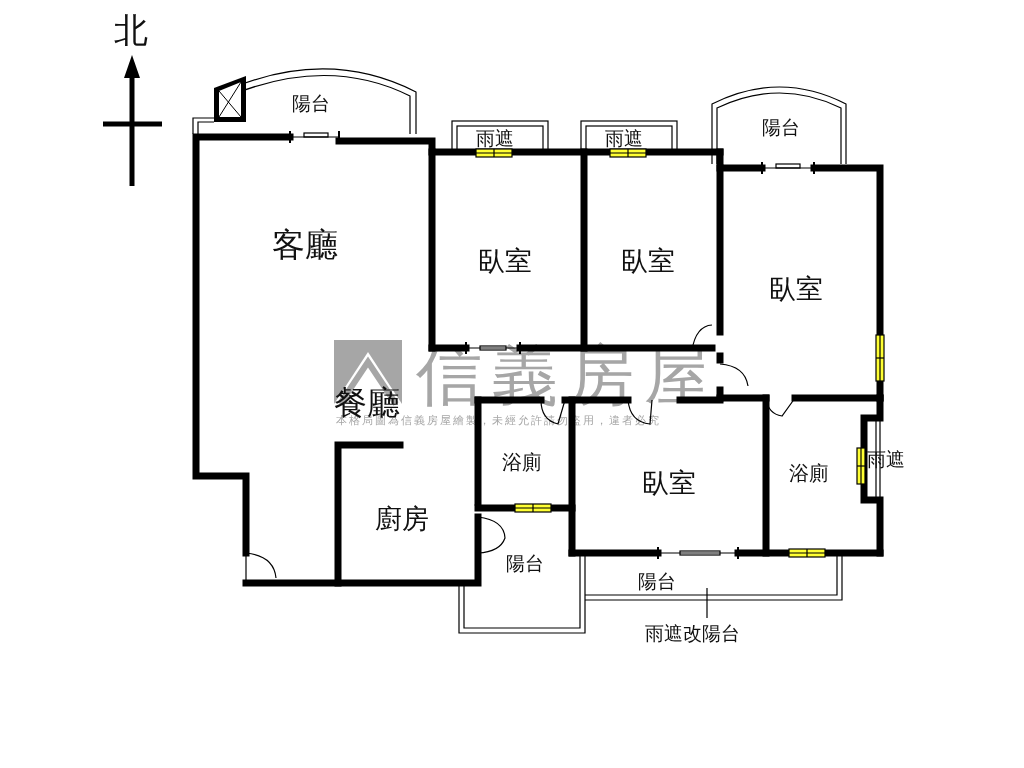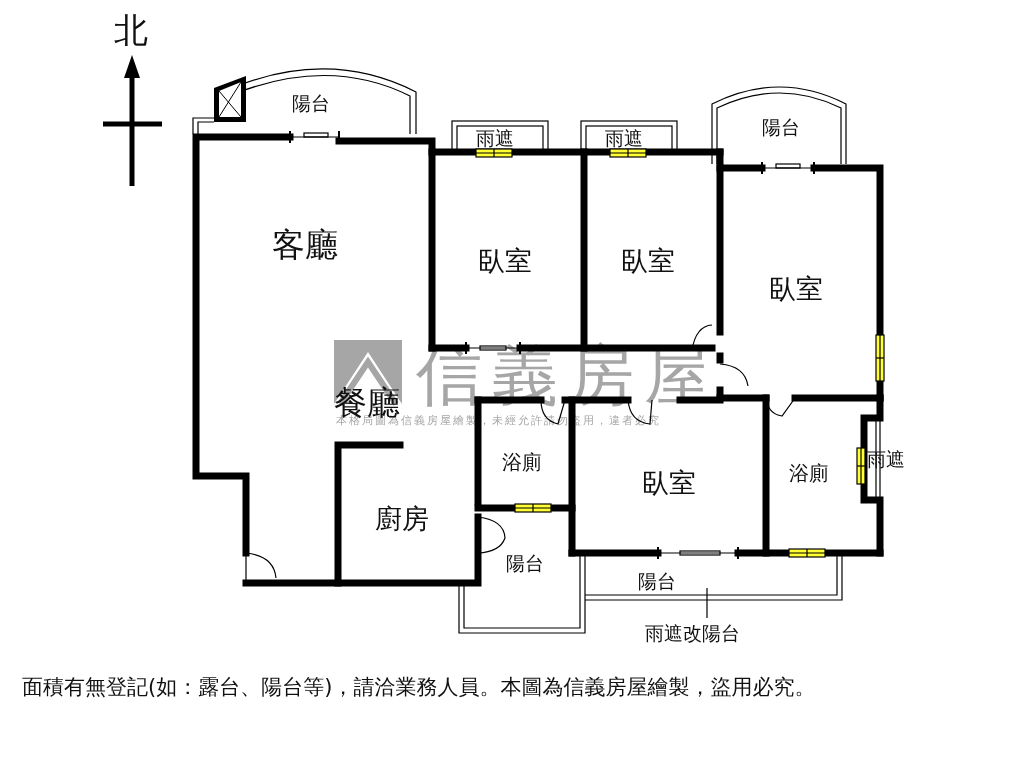--- a/index.html
+++ b/index.html
@@ -166,14 +166,13 @@
   <text class="lbl" x="506" y="570" font-size="19">陽台</text>
   <text class="lbl" x="638" y="588" font-size="19">陽台</text>
 
   <text class="lbl" x="476" y="145" font-size="19">雨遮</text>
   <text class="lbl" x="605" y="145" font-size="19">雨遮</text>
   <text class="lbl" x="867" y="466" font-size="19">雨遮</text>
   <text class="lbl" x="645" y="640" font-size="19">雨遮改陽台</text>
 </svg>
 
 <div class="disclaimer">
-  <span>面積有無登記(如：露台、陽台等)，請洽業務人員。本圖為信義房屋繪製，盜用必究。</span>
 </div>
 
 </body></html>

